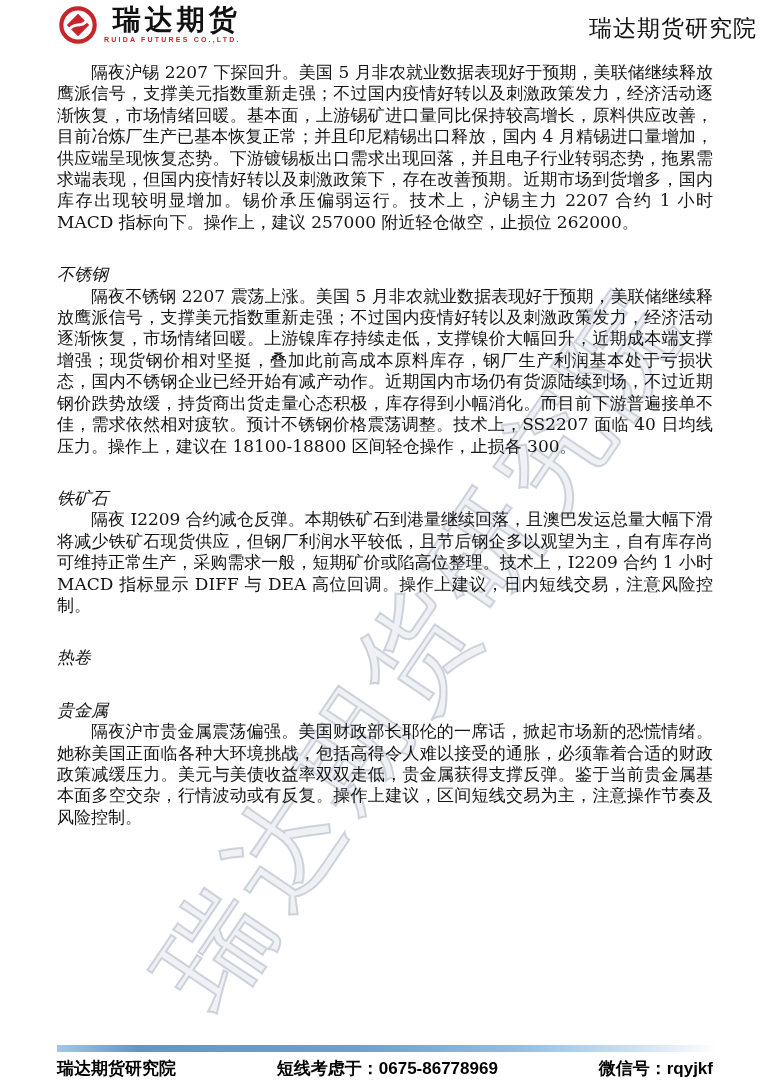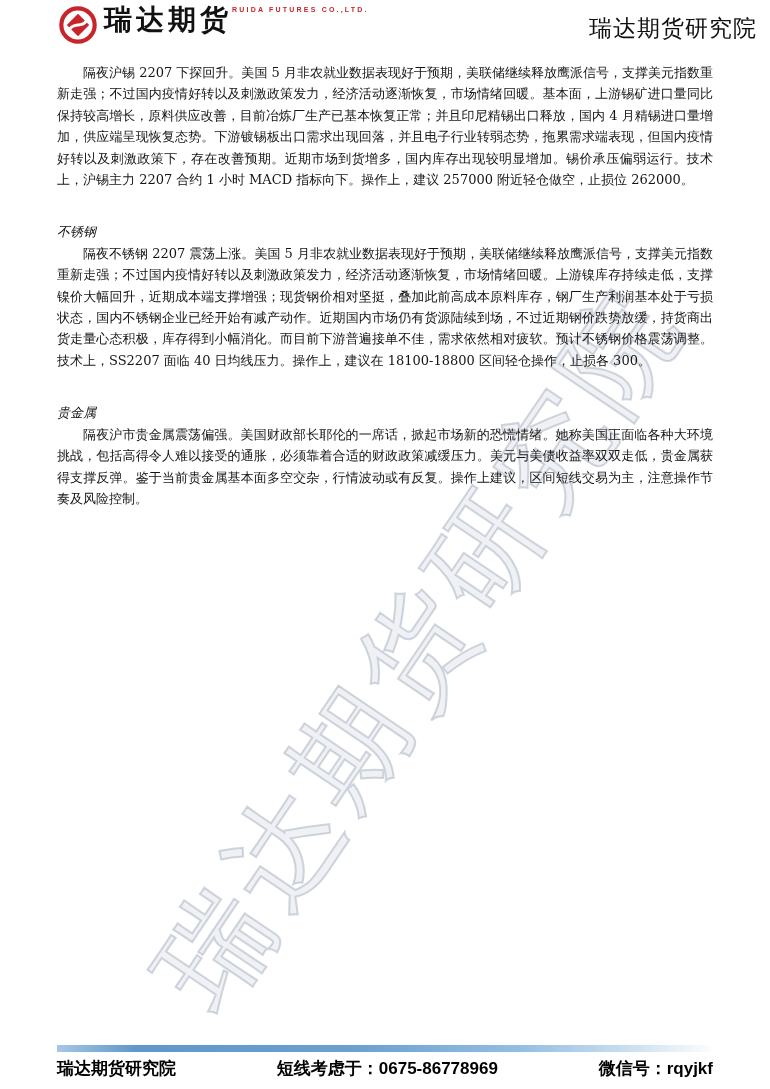--- a/index.html
+++ b/index.html
@@ -3,21 +3,21 @@
 <meta charset="utf-8">
 <style>
   html,body{margin:0;padding:0;background:#fff;}
   .page{position:relative;width:770px;height:1089px;background:#ffffff;overflow:hidden;
         font-family:"DejaVu Serif","Liberation Serif",serif;color:#141414;}
 
   
   .header{position:absolute;top:0;left:0;width:770px;height:60px;background:#fff;z-index:3;}
   .logo{position:absolute;left:58px;top:5px;display:flex;align-items:flex-start;}
   .logo-glyph{width:40px;height:40px;margin-right:6px;}
-  .logo-textwrap{display:flex;flex-direction:row;}
+  .logo-textwrap{display:flex;flex-direction:column;align-items:flex-end;}
   .logo-cn{font-family:"Liberation Sans",sans-serif;font-weight:700;font-size:28px;
            letter-spacing:4px;color:#111;line-height:30px;}
   .logo-en{font-family:"Liberation Sans",sans-serif;font-weight:700;font-size:7px;
            letter-spacing:2.2px;color:#c8242b;margin-top:1px;}
   .institute-title{position:absolute;right:13px;top:13px;font-family:"Liberation Sans",sans-serif;
            font-size:23px;font-weight:500;color:#101010;letter-spacing:1px;}
   .header-bar{position:absolute;top:41px;left:0;width:770px;height:18px;
       background:linear-gradient(180deg,
         #2a5f98 0%, #2a5f98 7%,
         #4a87bd 16%, #6ea6d4 34%, #8fbce1 48%,
@@ -31,21 +31,21 @@
 
   
   .watermark{position:absolute;left:420px;top:648px;transform:translate(-50%,-50%) rotate(-56deg);
       white-space:nowrap;font-size:112px;letter-spacing:8px;z-index:1;
       font-family:"DejaVu Serif","Liberation Serif",serif;
       color:rgba(168,178,194,0.18);
       -webkit-text-stroke:2px rgba(148,160,178,0.42);}
 
   
   .content{position:absolute;left:57px;top:62px;width:656px;z-index:2;
-      font-size:13px;line-height:21.4px;text-align:justify;}
+      font-size:17px;line-height:21.4px;text-align:justify;}
   .sec{margin:0 0 31px 0;}
   .sec:last-child{margin-bottom:4px;}
   .sec-heading{line-height:21.4px;font-style:italic;}
   .sec-body{margin:0;text-indent:2em;word-break:break-word;}
 
   
   .footer-bar{position:absolute;left:57px;top:1045px;width:660px;height:7px;z-index:3;
       background:linear-gradient(90deg,#a6c7e4 0%, #6097ca 12%, #higher 0,
         #6ba0d0 45%, #93bee2 70%, #cfe2f2 88%, rgba(255,255,255,0) 100%);}
   .footer-row{position:absolute;left:57px;top:1057px;width:656px;z-index:3;
@@ -82,23 +82,28 @@
 
     <section class="sec">
       <p class="sec-body">隔夜沪锡 2207 下探回升。美国 5 月非农就业数据表现好于预期，美联储继续释放鹰派信号，支撑美元指数重新走强；不过国内疫情好转以及刺激政策发力，经济活动逐渐恢复，市场情绪回暖。基本面，上游锡矿进口量同比保持较高增长，原料供应改善，目前冶炼厂生产已基本恢复正常；并且印尼精锡出口释放，国内 4 月精锡进口量增加，供应端呈现恢复态势。下游镀锡板出口需求出现回落，并且电子行业转弱态势，拖累需求端表现，但国内疫情好转以及刺激政策下，存在改善预期。近期市场到货增多，国内库存出现较明显增加。锡价承压偏弱运行。技术上，沪锡主力 2207 合约 1 小时 MACD 指标向下。操作上，建议 257000 附近轻仓做空，止损位 262000。</p>
     </section>
 
     <section class="sec">
       <div class="sec-heading">不锈钢</div>
       <p class="sec-body">隔夜不锈钢 2207 震荡上涨。美国 5 月非农就业数据表现好于预期，美联储继续释放鹰派信号，支撑美元指数重新走强；不过国内疫情好转以及刺激政策发力，经济活动逐渐恢复，市场情绪回暖。上游镍库存持续走低，支撑镍价大幅回升，近期成本端支撑增强；现货钢价相对坚挺，叠加此前高成本原料库存，钢厂生产利润基本处于亏损状态，国内不锈钢企业已经开始有减产动作。近期国内市场仍有货源陆续到场，不过近期钢价跌势放缓，持货商出货走量心态积极，库存得到小幅消化。而目前下游普遍接单不佳，需求依然相对疲软。预计不锈钢价格震荡调整。技术上，SS2207 面临 40 日均线压力。操作上，建议在 18100-18800 区间轻仓操作，止损各 300。</p>
     </section>
 
+    <section class="sec">
+      <div class="sec-heading">铁矿石</div>
+      <p class="sec-body">隔夜 I2209 合约减仓反弹。本期铁矿石到港量继续回落，且澳巴发运总量大幅下滑将减少铁矿石现货供应，但钢厂利润水平较低，且节后钢企多以观望为主，自有库存尚可维持正常生产，采购需求一般，短期矿价或陷高位整理。技术上，I2209 合约 1 小时  MACD 指标显示 DIFF  与 DEA 高位回调。操作上建议，日内短线交易，注意风险控制。</p>
+    </section>
 
 
     <section class="sec">
+      <div class="sec-heading">热卷</div>
     </section>
 
     <section class="sec">
       <div class="sec-heading">贵金属</div>
       <p class="sec-body">隔夜沪市贵金属震荡偏强。美国财政部长耶伦的一席话，掀起市场新的恐慌情绪。她称美国正面临各种大环境挑战，包括高得令人难以接受的通胀，必须靠着合适的财政政策减缓压力。美元与美债收益率双双走低，贵金属获得支撑反弹。鉴于当前贵金属基本面多空交杂，行情波动或有反复。操作上建议，区间短线交易为主，注意操作节奏及风险控制。</p>
     </section>
 
   </div>
 
   <div class="footer-bar" style="background:linear-gradient(90deg,#a6c7e4 0%, #6097ca 12%, #6ba0d0 45%, #93bee2 70%, #cfe2f2 88%, rgba(255,255,255,0) 100%);"></div>

